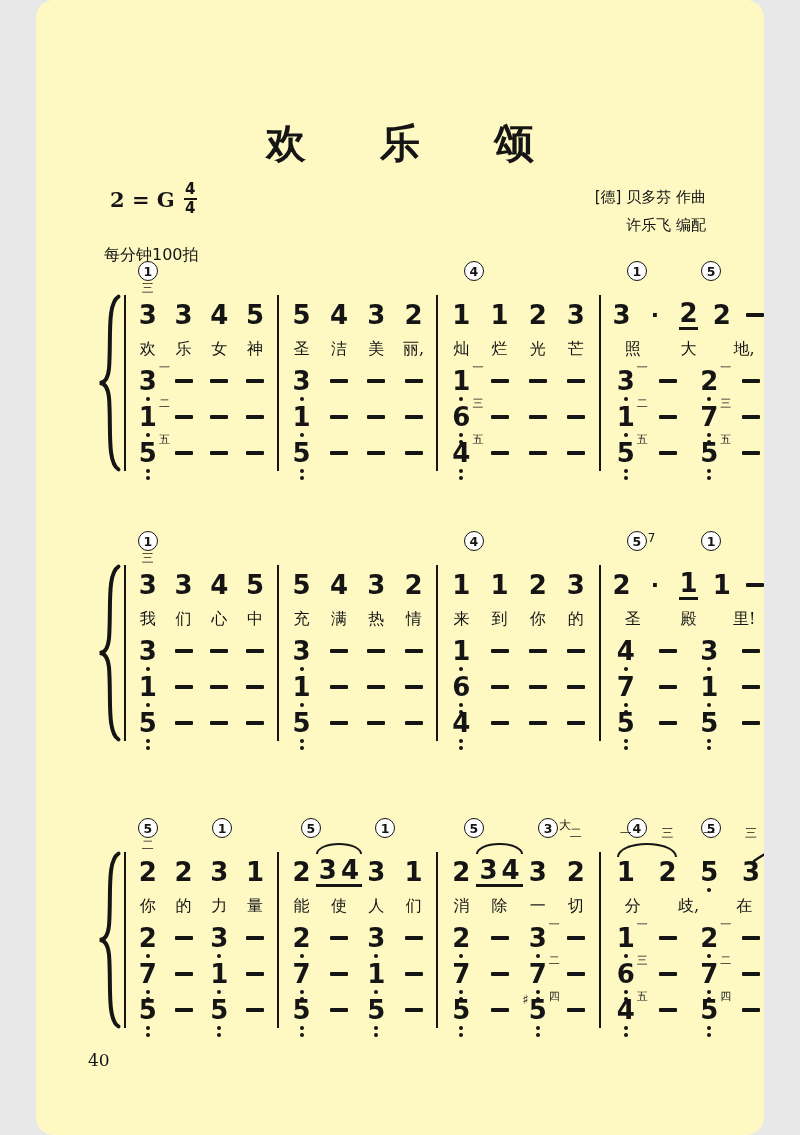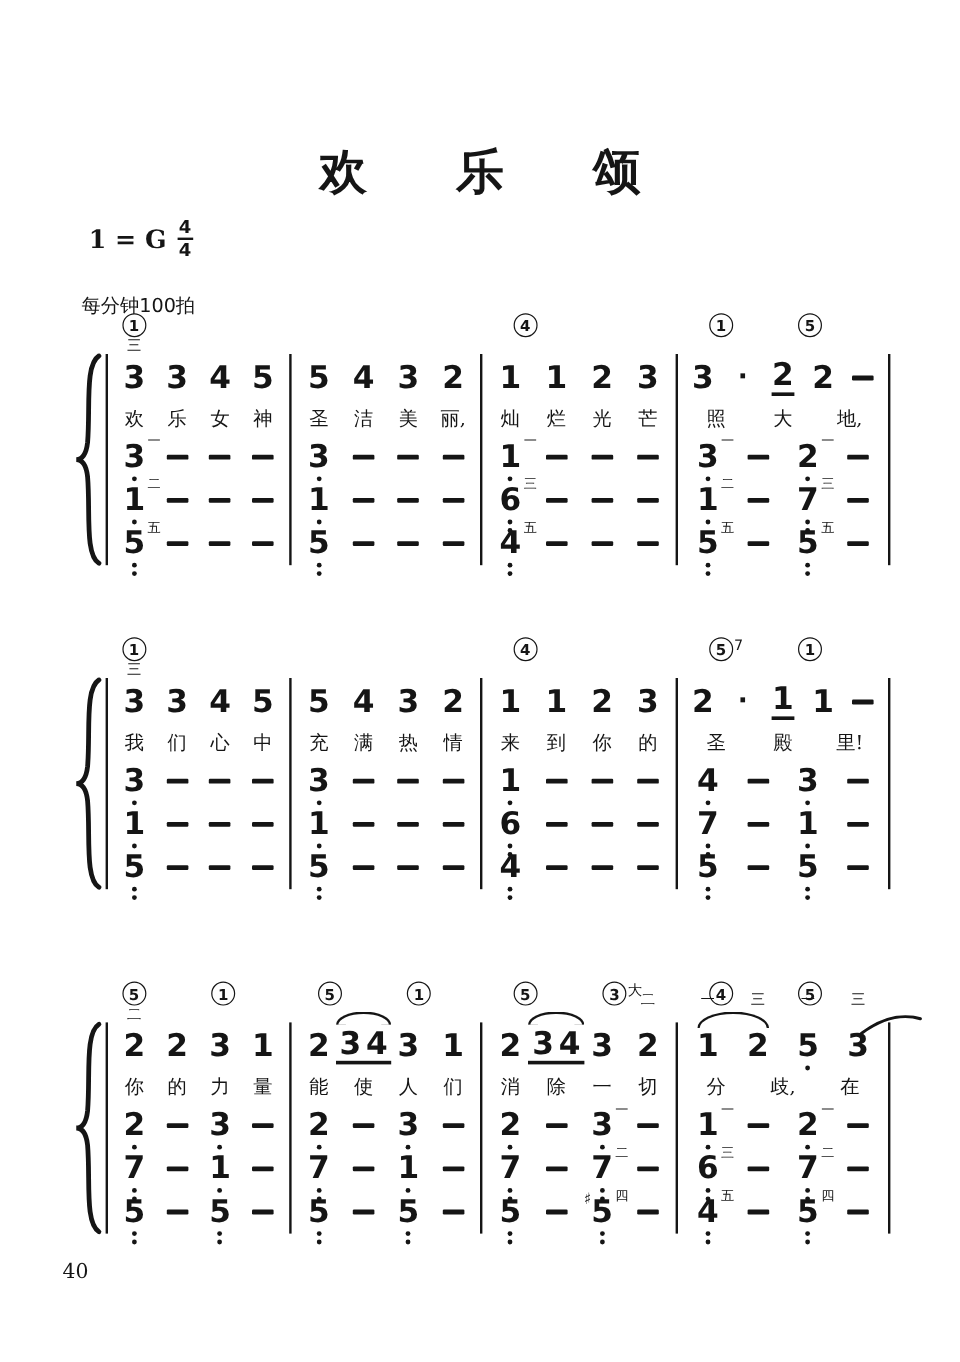--- a/index.html
+++ b/index.html
@@ -1,17 +1,17 @@
 <!DOCTYPE html>
 <html><head>
 <meta charset="utf-8">
 <style>
   html,body{margin:0;padding:0;background:#e8e8e8;}
-  .sheet{position:relative;width:800px;height:1135px;background:#ffffff;color:#151515;
-         font-family:"DejaVu Sans",sans-serif;margin:0 auto;overflow:hidden;}
+  .sheet{position:relative;width:728px;height:1135px;background:#fef9c3;color:#151515;
+         font-family:"DejaVu Sans",sans-serif;margin:0 auto;overflow:hidden;border-radius:18px;}
   
   .title{position:absolute;top:116px;left:0;right:0;text-align:center;
          font-family:"DejaVu Serif",serif;font-weight:bold;font-size:40px;
          letter-spacing:30px;padding-left:30px;}
   .keyrow{position:absolute;left:74px;top:182px;display:flex;align-items:center;gap:9px;}
   .keytext{font-size:21px;font-weight:bold;font-family:"DejaVu Serif",serif;}
   .timesig{display:inline-flex;flex-direction:column;align-items:center;line-height:1;
            font-size:15px;font-weight:bold;}
   .timesig .tsbar{width:13px;height:2px;background:#151515;margin:1px 0;}
   .tempo{position:absolute;left:68px;top:221px;font-size:16px;margin-top:24px;}
@@ -57,30 +57,34 @@
   .fa.hi{margin-bottom:17px;}
   .tiewrap{position:absolute;left:55%;bottom:100%;width:54px;height:16px;margin-bottom:-3px;pointer-events:none;}
 </style>
 </head>
 <body>
 
 <div class="sheet">
   <div class="title">欢 乐 颂</div>
 
   <div class="keyrow">
-    <span class="keytext">1 = G</span>
+    <span class="keytext">2 = G</span>
     <span class="timesig">
       <span>4</span>
       <span class="tsbar"></span>
       <span>4</span>
     </span>
   </div>
 
   <div class="tempo">每分钟100拍</div>
 
+  <div class="credits">
+    <div>[德] 贝多芬 作曲</div>
+    <div>许乐飞 编配</div>
+  </div>
 
   <div id="systems">
       <div class="system" id="sys0">
         <span class="brace"><svg width="26" height="180" viewBox="0 0 22 100" preserveAspectRatio="none">
             <path d="M19,2 C9,6 13,26 11,42 C10,48 7,50 3,50 C7,50 10,52 11,58 C13,74 9,94 19,98" fill="none" stroke="#151515" stroke-width="4" vector-effect="non-scaling-stroke" stroke-linecap="round"></path>
           </svg></span>
         <div class="music">
           <div class="chords">
             <span class="chord" style="left: 1.8%;">
               <span class="cnum">1</span>

